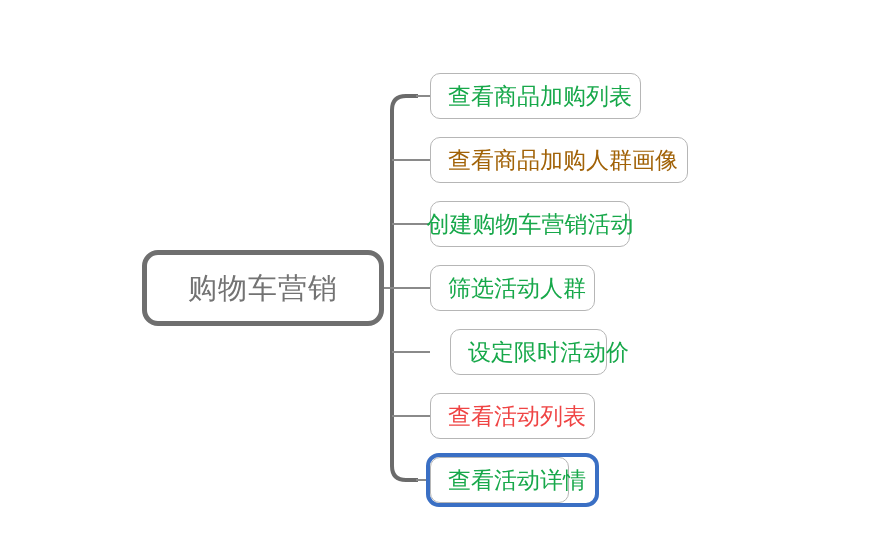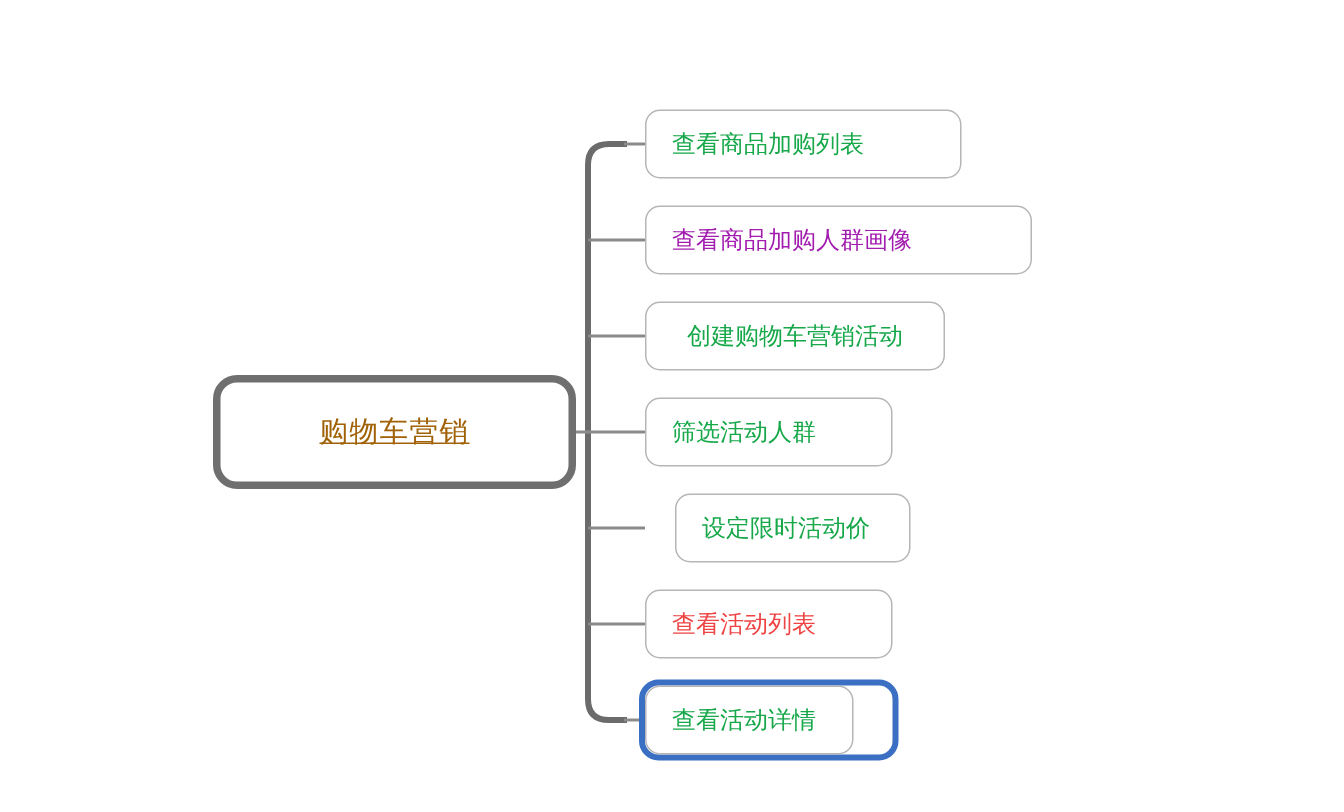--- a/index.html
+++ b/index.html
@@ -43,44 +43,43 @@
     box-sizing: border-box;
     border: 5px solid #6f6f6f;
     border-radius: 16px;
     background: #ffffff;
     display: flex;
     align-items: center;
     justify-content: center;
     z-index: 3;
   }
   .root-label {
-    color: #a16207;
-    font-size: 19px;
+    color: #737373;
+    font-size: 29px;
     line-height: 1;
     letter-spacing: 1px;
     white-space: nowrap;
-    text-decoration: underline;
   }
 
   
   .child-node {
     position: absolute;
     height: 46px;
     box-sizing: border-box;
     border: 1px solid #b6b6b6;
     border-radius: 10px;
     background: #ffffff;
     display: flex;
     align-items: center;
     z-index: 3;
     padding: 0 17px;
   }
   .child-label {
     color: #17a84a;
-    font-size: 16px;
+    font-size: 23px;
     line-height: 1;
     white-space: nowrap;
   }
 
   
   .selection-ring {
     position: absolute;
     box-sizing: border-box;
     border: 4px solid #3a6fc4;
     border-radius: 13px;
@@ -110,21 +109,21 @@
 
   <div class="root-node">
     <span class="root-label">购物车营销</span>
   </div>
 
   <div id="children-layer">
       <div class="child-node" style="left: 430px; top: 73px; width: 211px; border-color: rgb(182, 182, 182);">
         <span class="child-label" style="color: rgb(23, 168, 74);">查看商品加购列表</span>
       </div>
       <div class="child-node" style="left: 430px; top: 137px; width: 258px; border-color: rgb(182, 182, 182);">
-        <span class="child-label" style="color: #a21caf;">查看商品加购人群画像</span>
+        <span class="child-label" style="color: #a16207;">查看商品加购人群画像</span>
       </div>
       <div class="child-node" style="left: 430px; top: 201px; width: 200px; border-color: rgb(182, 182, 182); justify-content: center;">
         <span class="child-label" style="color: rgb(23, 168, 74);">创建购物车营销活动</span>
       </div>
       <div class="child-node" style="left: 430px; top: 265px; width: 165px; border-color: rgb(182, 182, 182); align-items: center;">
         <span class="child-label" style="color: rgb(23, 168, 74);">筛选活动人群</span>
       </div>
       <div class="child-node" style="left: 430px; top: 329px; width: 157px; border-color: rgb(182, 182, 182); margin-left: 20px;">
         <span class="child-label" style="color: rgb(23, 168, 74);">设定限时活动价</span>
       </div>

